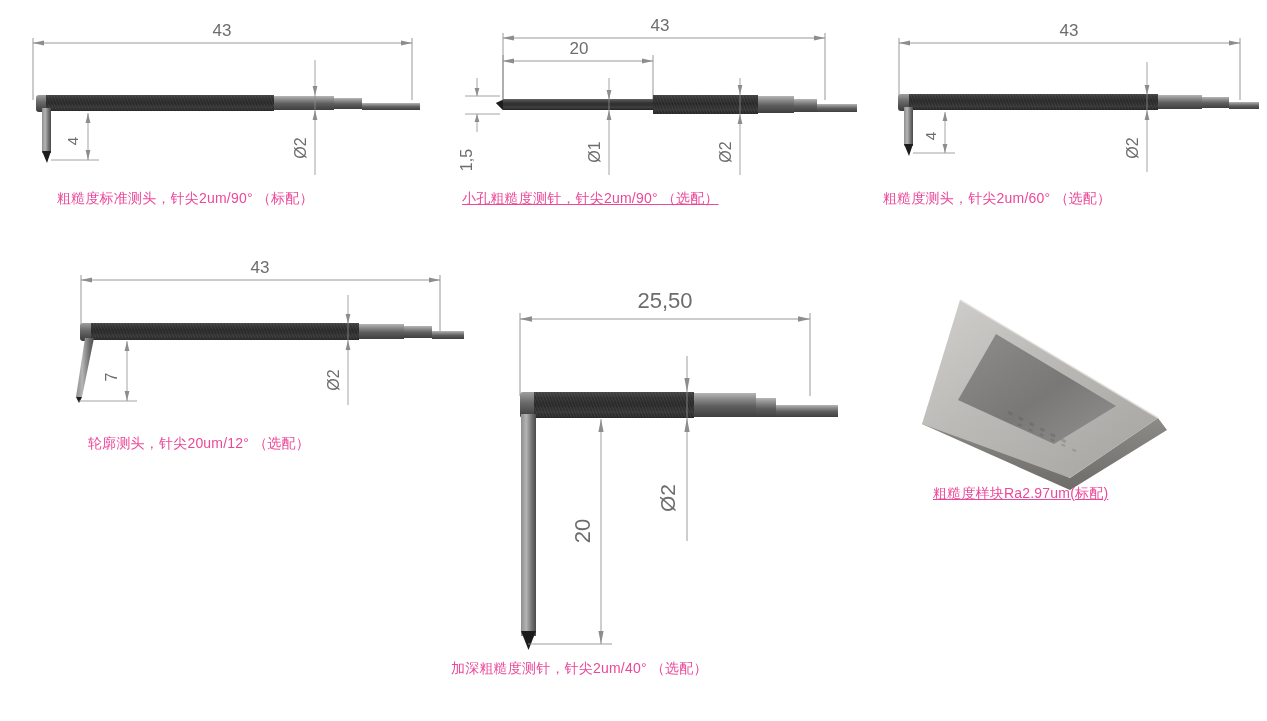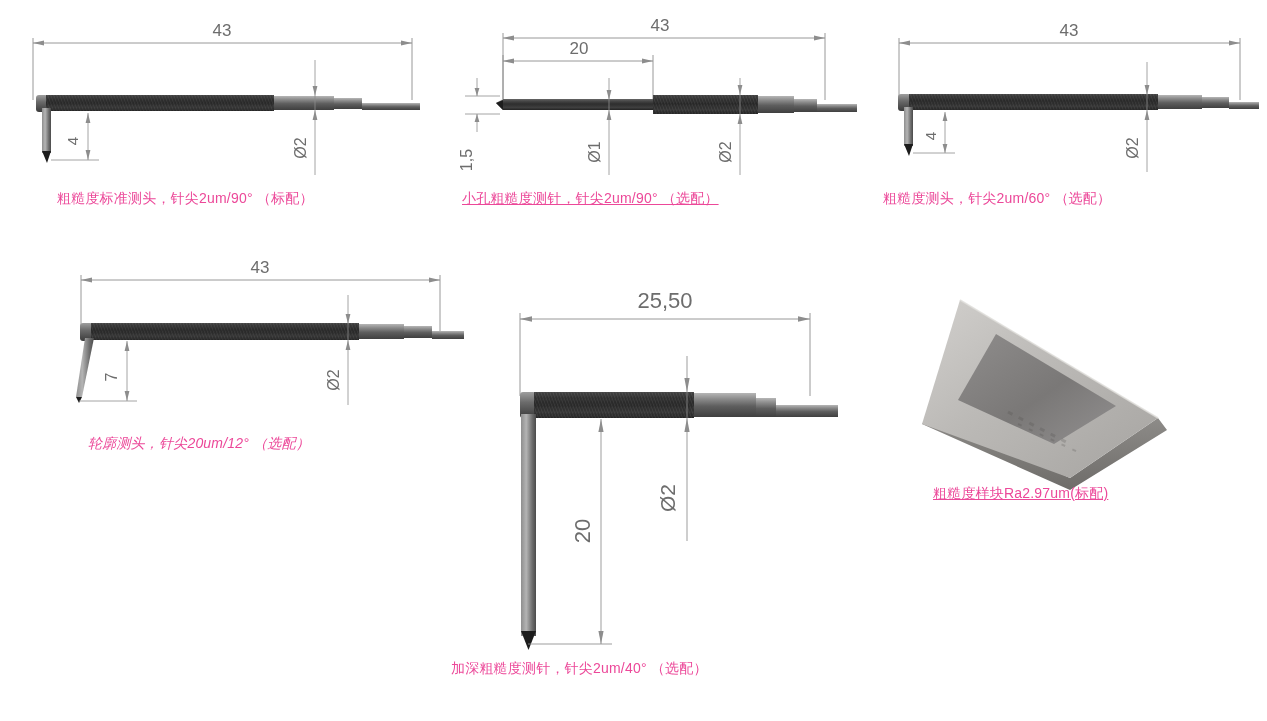--- a/index.html
+++ b/index.html
@@ -40,21 +40,21 @@
   #probe-std      { left: 0px;   top: 0px;   width: 445px; height: 230px; }
   #probe-hole     { left: 455px; top: 0px;   width: 420px; height: 230px; }
   #probe-60       { left: 875px; top: 0px;   width: 395px; height: 230px; }
   #probe-contour  { left: 55px;  top: 245px; width: 420px; height: 230px; }
   #probe-deep     { left: 480px; top: 265px; width: 375px; height: 430px; margin-top: 21px; }
   #sample-block   { left: 900px; top: 272px; width: 340px; height: 250px; }
 
   .cap-std      { left: 57px;  top: 191px; }
   .cap-hole     { left: 462px; top: 191px; text-decoration: underline; }
   .cap-60       { left: 883px; top: 191px; }
-  .cap-contour  { left: 88px;  top: 436px; font-style: italic; }
+  .cap-contour  { left: 88px;  top: 436px; }
   .cap-deep     { left: 451px; top: 661px; }
   .cap-sample   { left: 933px; top: 486px; text-decoration: underline; }
 </style>
 </head>
 <body>
 
 <div class="canvas">
 
   <div class="item" id="probe-std">
     <svg class="fig" width="445" height="230" viewBox="0 0 445 230">

